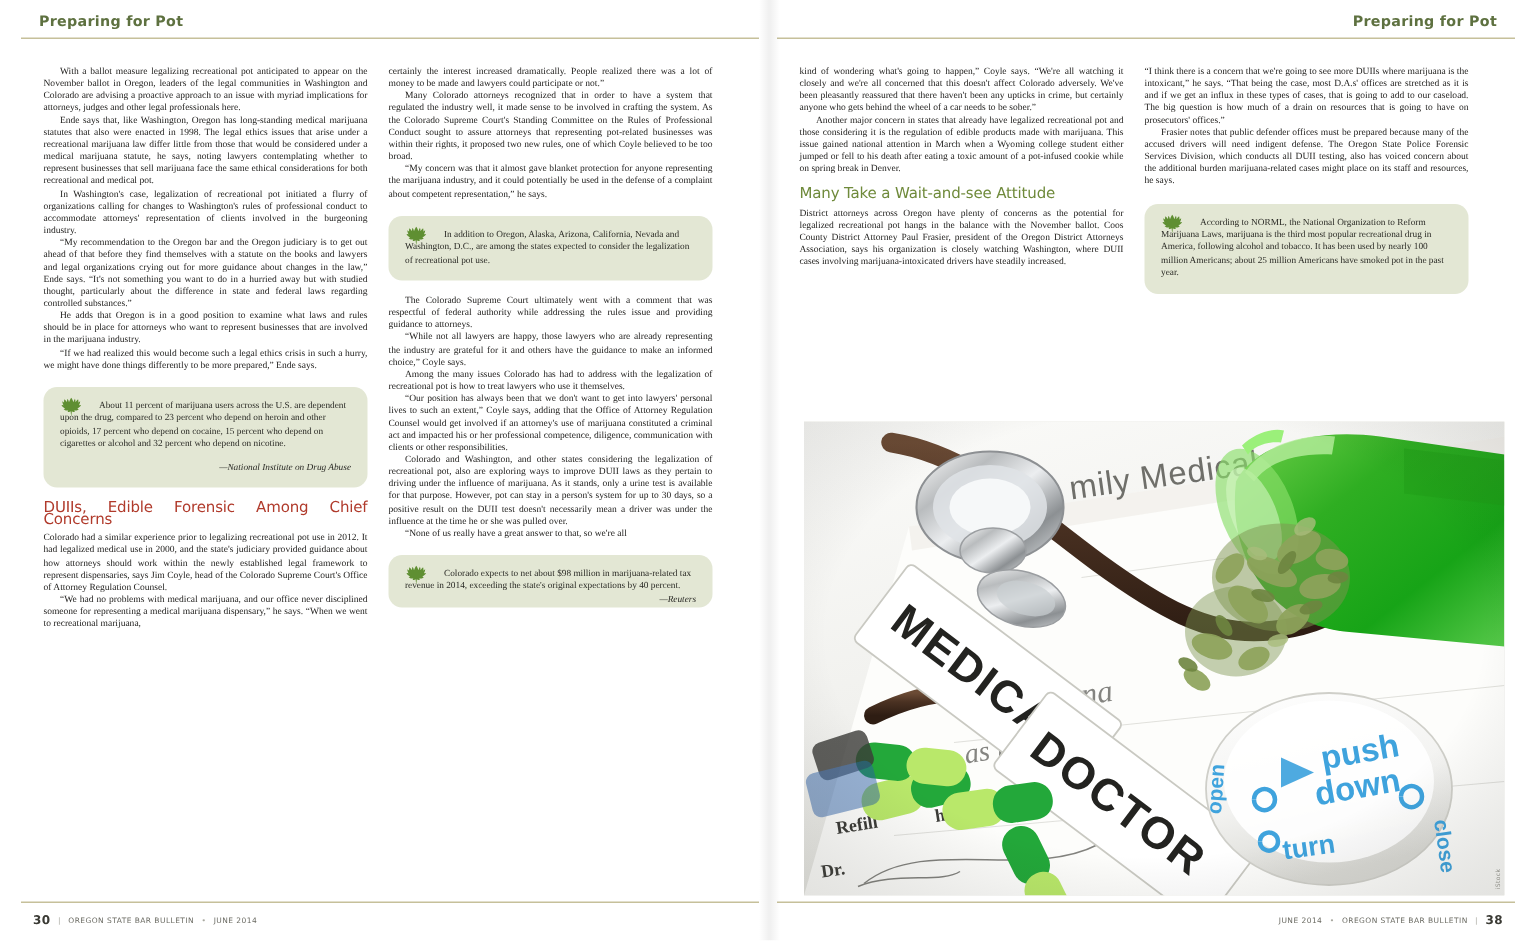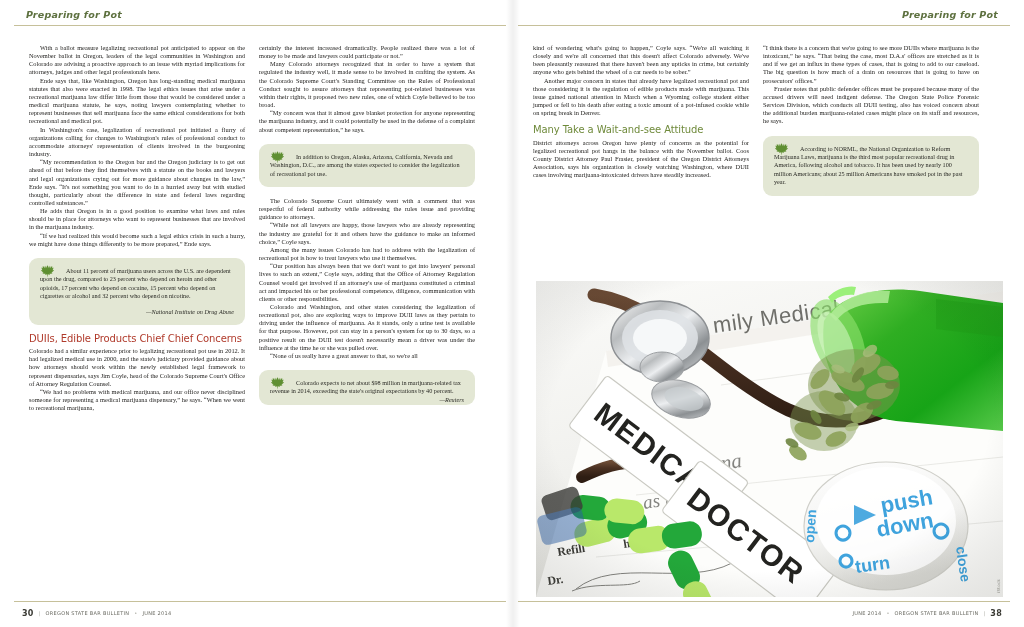--- a/index.html
+++ b/index.html
@@ -20,21 +20,21 @@
 
   .gutter-shadow{
     position:absolute; left:506px; top:0; width:14px; height:627px;
     background:linear-gradient(to right, rgba(0,0,0,0.00) 0%, rgba(0,0,0,0.055) 45%, rgba(0,0,0,0.055) 55%, rgba(0,0,0,0.00) 100%);
     pointer-events:none; z-index:40;
   }
 
   
   .runhead{
     position:absolute; top:9px; font-family:"DejaVu Sans", sans-serif;
-    font-size:9.5px; letter-spacing:.2px; color:#5e7140; font-style:italic;
+    font-size:9.5px; letter-spacing:.2px; color:#5e7140; 
     font-weight:600;
   }
   .runhead-left  { left:26px; }
   .runhead-right { right:26px; }
   .rule-top{
     position:absolute; top:25px; height:1px; background:#c6c09a;
   }
   .rule-top-left  { left:14px;  right:6px; }
   .rule-top-right { left:6px;   right:14px; }
 
@@ -139,21 +139,21 @@
           <svg viewBox="0 0 24 24" width="15" height="14" aria-hidden="true">
             <g fill="#5f8f32">
               <path d="M12 23c-.4-2.4-.6-4-.6-5.6 0 0-2.2 1.2-3.6 1 .5-.9.8-1.7.8-1.7s-3.6.2-5.4-1.3c1.1-.4 1.9-.9 1.9-.9S1.6 12.4.9 10.2c1.4.1 2.4.4 2.4.4S1.7 8.2 1.8 6c1.2.7 2.1 1.5 2.1 1.5S3.5 5.3 4.2 3.6c1.3 1 2.3 2.3 3 3.6 0 0-.3-2.6.6-4.2.9 1.3 1.4 2.9 1.6 4.2C9.9 5.6 10.9 3.4 12 2c1.1 1.4 2.1 3.6 2.6 5.2.2-1.3.7-2.9 1.6-4.2.9 1.6.6 4.2.6 4.2.7-1.3 1.7-2.6 3-3.6.7 1.7.3 3.9.3 3.9s.9-.8 2.1-1.5c.1 2.2-1.5 4.6-1.5 4.6s1-.3 2.4-.4c-.7 2.2-4.2 4.3-4.2 4.3s.8.5 1.9.9c-1.8 1.5-5.4 1.3-5.4 1.3s.3.8.8 1.7c-1.4.2-3.6-1-3.6-1 0 1.6-.2 3.2-.6 5.6z"></path>
             </g>
           </svg>
         </span>
         <p><span class="lead-indent"></span><span>About 11 percent of marijuana users across the U.S. are dependent upon the drug, compared to 23 percent who depend on heroin and other opioids, 17 percent who depend on cocaine, 15 percent who depend on cigarettes or alcohol and 32 percent who depend on nicotine.</span></p>
         <span class="source">—National Institute on Drug Abuse</span>
       </div>
 
-      <h2 class="sec red">DUIIs, Edible Products Chief Chief Concerns</h2>
+      <h2 class="sec red">DUIIs, Edible Forensic Among Chief Concerns</h2>
       <p class="noindent">Colorado had a similar experience prior to legalizing recreational pot use in 2012. It had legalized medical use in 2000, and the state's judiciary provided guidance about how attorneys should work within the newly established legal framework to represent dispensaries, says Jim Coyle, head of the Colorado Supreme Court's Office of Attorney Regulation Counsel.</p>
       <p>“We had no problems with medical marijuana, and our office never disciplined someone for representing a medical marijuana dispensary,” he says. “When we went to recreational marijuana,</p>
     </div>
 
     <div class="col c2">
       <p class="noindent">certainly the interest increased dramatically. People realized there was a lot of money to be made and lawyers could participate or not.”</p>
       <p>Many Colorado attorneys recognized that in order to have a system that regulated the industry well, it made sense to be involved in crafting the system. As the Colorado Supreme Court's Standing Committee on the Rules of Professional Conduct sought to assure attorneys that representing pot-related businesses was within their rights, it proposed two new rules, one of which Coyle believed to be too broad.</p>
       <p>“My concern was that it almost gave blanket protection for anyone representing the marijuana industry, and it could potentially be used in the defense of a complaint about competent representation,” he says.</p>
 
       <div class="factbox">

